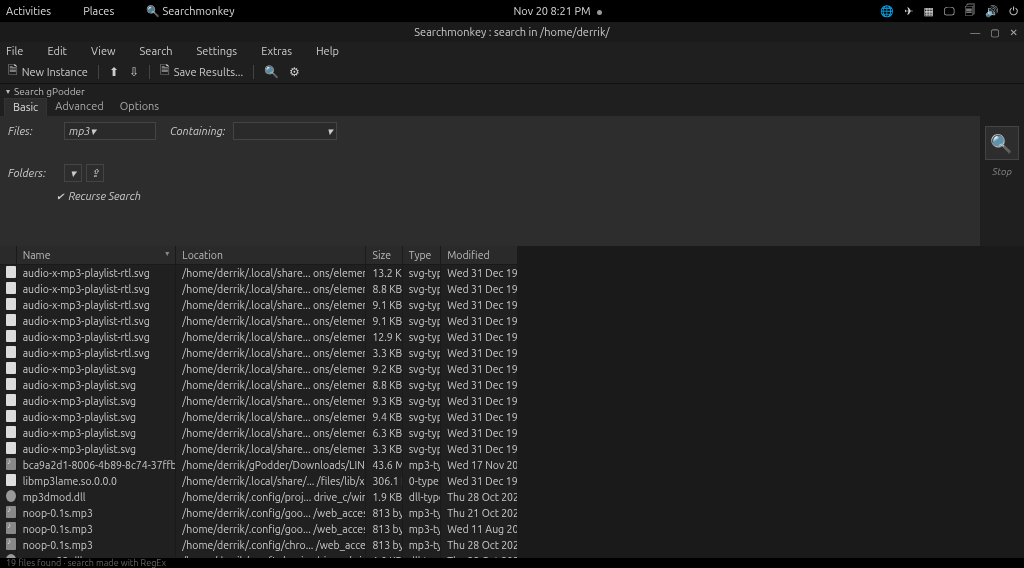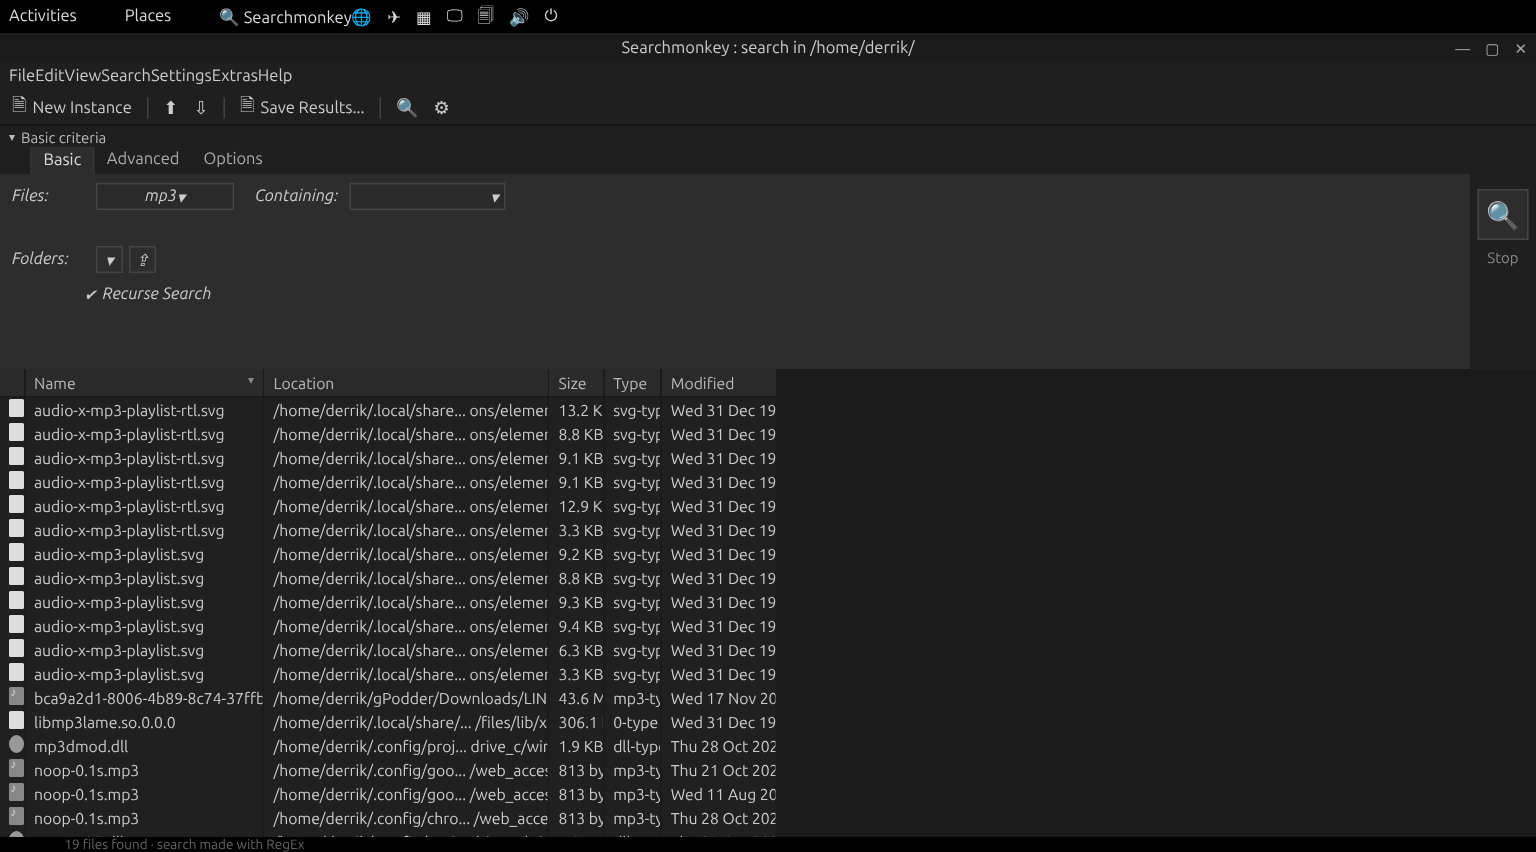--- a/index.html
+++ b/index.html
@@ -12,56 +12,56 @@
 .topbar .center { flex: 1; text-align: center; font-size: 11px; }
 .topbar .center .dot { display:inline-block; width:5px; height:5px; border-radius:50%; background:#999; margin-left:6px; vertical-align:middle;}
 .topbar .right { display: flex; gap: 10px; align-items: center; }
 .topbar .right span { font-size: 11px; }
 
 
 .titlebar { height: 20px; background: #1b1b1b; display: flex; align-items: center; justify-content: center; position: relative; font-size: 11px; color: #ccc; }
 .titlebar .winbtns { position: absolute; right: 6px; display: flex; gap: 10px; font-size: 10px; color: #aaa;}
 
 
-.menubar { height: 18px; background: #1f1f1f; display: flex; align-items: center; padding: 0 6px; gap: 0; font-size: 11px; color: #ccc; }
+.menubar { height: 18px; background: #1f1f1f; display: flex; align-items: center; padding: 0 6px; gap: 24px; font-size: 11px; color: #ccc; }
 
 
 .toolbar { height: 24px; background: #1f1f1f; display: flex; align-items: center; padding: 0 8px; gap: 10px; font-size: 11px; color: #ccc; border-bottom: 1px solid #111;}
 .toolbar .sep { width:1px; height:14px; background:#444; }
 .toolbar .icon { font-size: 12px; }
 .toolbar .item { display:flex; align-items:center; gap:4px; }
 
 
 .secthead { height: 14px; background: #1f1f1f; padding: 0 6px; font-size: 10px; color: #bbb; display:flex; align-items:center; gap:4px;}
 .secthead .tri { font-size: 8px; }
 
 
-.tabs { height: 18px; background: #1f1f1f; display: flex; padding-left: 20px; font-size: 11px; }
+.tabs { height: 18px; background: #1f1f1f; display: flex; padding-left: 4px; font-size: 11px; }
 .tabs .tab { padding: 2px 8px; color: #aaa; }
 .tabs .tab.active { background: #2d2d2d; color: #ddd; border-top:1px solid #333; border-left:1px solid #333; border-right:1px solid #333;}
 
 
 .criteria { background: #2d2d2d; padding: 6px 8px 6px 8px; display:flex; flex-direction:column; gap:8px; height: 130px; }
 .row { display: flex; align-items: center; gap: 8px; font-size: 11px; }
 .row label { width: 48px; color: #ccc; }
 .combo { background:#2a2a2a; border:1px solid #444; height:18px; display:flex; align-items:center; padding:0 4px; color:#ccc; }
-.filescombo { width: 92px; justify-content:center;}
+.filescombo { width: 92px; justify-content:flex-start;}
 .containcombo { width: 104px; justify-content:flex-end;}
 .folderinput { flex:1; background:#2d2d2d; color:#ccc; display:flex; align-items:center; }
 .folderbtns { display:flex; gap:4px; }
 .folderbtns .b { width:18px; height:18px; background:#2d2d2d; border:1px solid #444; display:flex; align-items:center; justify-content:center;}
 .recurse { display:flex; align-items:center; gap:4px; padding-left:48px; font-size:11px;}
 .recurse .chk { font-size:10px; }
 
 
 .searchwrap { display:flex; }
 .searchleft { flex:1;font-style:italic; }
 .searchright { width: 44px; background:#1f1f1f; display:flex; flex-direction:column; align-items:center; justify-content:flex-start; padding-top:10px; gap:6px;}
 .searchbtn { width:34px; height:34px; background:#2d2d2d; border:1px solid #444; display:flex; align-items:center; justify-content:center; font-size:18px;}
-.stoplbl { color:#888; font-size:10px;}
+.stoplbl { color:#888; font-size:10px;font-style:italic;}
 
 
 .results { display:flex; height: calc(568px - 22px - 20px - 18px - 24px - 14px - 18px - 130px - 10px); }
 .resultsleft { flex:1; background:#202020; overflow:hidden; }
 .splitter { width:6px; background:#1a1a1a; }
 .resultsright { width: 500px; background:#1a1a1a; }
 
 table { border-collapse: collapse; width:100%; font-size: 10.5px; color:#ccc; table-layout:fixed;}
 th { background:#2a2a2a; text-align:left; padding:3px 6px; font-weight:normal; border-right:1px solid #1a1a1a; border-bottom:1px solid #1a1a1a; color:#bbb; position:relative;}
 th .sortind { float:right; font-size:8px; color:#888;}
@@ -69,31 +69,32 @@
 tr.r td { background:#202020; }
 td.iconcell { width:16px; padding:1px 2px 1px 6px; }
 td.iconcell .fi { width:10px; height:12px; display:inline-block; }
 .fi.page { background:#ddd; border-radius:1px; }
 .fi.note { background:#888; border-radius:1px; position:relative;}
 .fi.note::after{content:"♪"; position:absolute; left:1px; top:-1px; font-size:8px; color:#ddd;}
 .fi.gear { background:#999; border-radius:50%; }
 
 col.c-icon{width:16px;} col.c-name{width:158px;} col.c-loc{width:188px;} col.c-size{width:36px;} col.c-type{width:38px;} col.c-mod{width:76px;}
 
-.status { height:10px; font-size:9px; color:#666; padding:0 6px; overflow:hidden;margin-left:37px;}
+.status { height:10px; font-size:9px; color:#666; padding:0 6px; overflow:hidden;}
 </style>
 </head>
 <body>
 
 <div class="topbar">
   <div class="left">
     <span>Activities</span>
     <span>Places</span>
     <span><span>🔍</span> <span>Searchmonkey</span></span>
   </div>
+  <div class="center"><span>Nov 20  8:21 PM</span><span class="dot"></span></div>
   <div class="right" id="tray">
       <span>🌐</span>
       <span>✈</span>
       <span>▦</span>
       <span>🖵</span>
       <span>🗐</span>
       <span>🔊</span>
       <span>⏻</span>
     </div>
 </div>
@@ -130,21 +131,21 @@
     <span class="icon">🗎</span>
     <span>Save Results...</span>
   </span>
   <span class="sep"></span>
   <span class="icon">🔍</span>
   <span class="icon">⚙</span>
 </div>
 
 <div class="secthead">
   <span class="tri">▾</span>
-  <span>Basic criteria</span>
+  <span>Search gPodder</span>
 </div>
 
 <div class="tabs" id="tabs">
     <div class="tab active">Basic</div>
     <div class="tab">Advanced</div>
     <div class="tab">Options</div>
   </div>
 
 <div class="searchwrap">
   <div class="searchleft">

